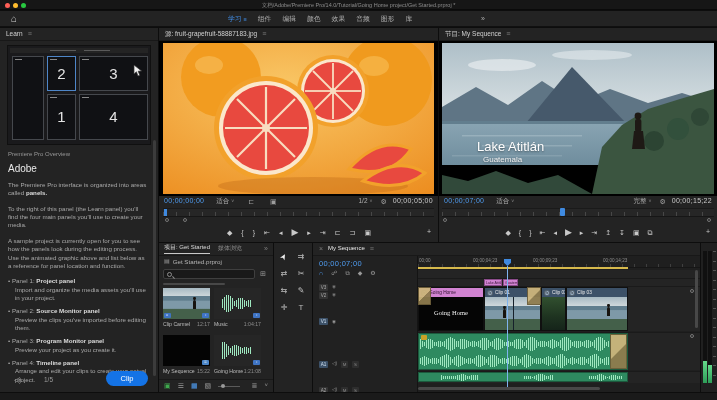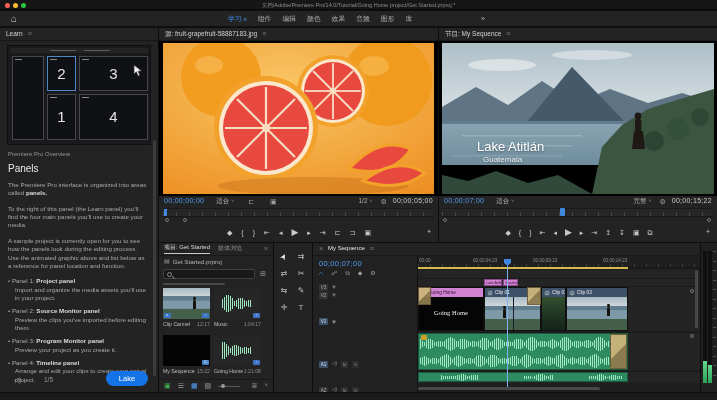--- a/index.html
+++ b/index.html
@@ -116,21 +116,21 @@
         <div class="abs" style="left:2px;top:2px;width:7px;height:1px;background:#888"></div>
         <div style="position:absolute;left:0;right:0;top:13px;text-align:center;font-size:15px;color:#e4e4e4">4</div>
       </div>
       <svg class="abs" style="left:125px;top:18px" width="10" height="13" viewBox="0 0 10 13">
         <path d="M1,1 L1,10 L3.4,7.8 L5,12 L6.8,11.2 L5.2,7.2 L8.6,7 Z" fill="#f2f2f2" stroke="#333" stroke-width=".7"></path>
       </svg>
     </div>
 
     <div class="abs" style="left:8px;top:123px;width:141px">
       <div style="font-size:6px;color:#979797;margin-bottom:4px">Premiere Pro Overview</div>
-      <div style="font-size:10px;color:#e9e9e9;margin-bottom:6px">Panels</div>
+      <div style="font-size:10px;color:#e9e9e9;margin-bottom:6px">Adobe</div>
       <div class="learn-p"><span>The Premiere Pro interface is organized into areas called </span><span class="bullet-name">panels.</span></div>
       <div class="learn-p">To the right of this panel (the Learn panel) you'll find the four main panels you'll use to create your media.</div>
       <div class="learn-p">A sample project is currently open for you to see how the panels look during the editing process. Use the animated graphic above and list below as a reference for panel location and function.</div>
       <div class="learn-p" style="margin-bottom:5px">
         <span>•</span> <span>Panel 1: </span><span class="bullet-name">Project panel</span>
         <div style="padding-left:7px">Import and organize the media assets you'll use in your project.</div>
       </div>
       <div class="learn-p" style="margin-bottom:5px">
         <span>•</span> <span>Panel 2: </span><span class="bullet-name">Source Monitor panel</span>
         <div style="padding-left:7px">Preview the clips you've imported before editing them.</div>
@@ -140,21 +140,21 @@
         <div style="padding-left:7px">Preview your project as you create it.</div>
       </div>
       <div class="learn-p" style="margin-bottom:5px">
         <span>•</span> <span>Panel 4: </span><span class="bullet-name">Timeline panel</span>
         <div style="padding-left:7px">Arrange and edit your clips to create your actual project.</div>
       </div>
     </div>
 
     <span class="abs" style="left:14px;top:348px;font-size:6.5px;color:#9a9a9a">◁)</span>
     <span class="abs" style="left:44px;top:348px;font-size:6.5px;color:#9a9a9a">1/5</span>
-    <div class="abs" style="left:106px;top:343px;width:42px;height:15px;background:#1473e6;border-radius:8px;color:#fff;font-size:7.5px;display:flex;align-items:center;justify-content:center">Lake</div>
+    <div class="abs" style="left:106px;top:343px;width:42px;height:15px;background:#1473e6;border-radius:8px;color:#fff;font-size:7.5px;display:flex;align-items:center;justify-content:center">Clip</div>
     <div class="scrollthumb" style="left:153px;top:112px;width:3px;height:236px;background:#3c3c3c"></div>
   </div>
 
   <div class="panel" style="left:159px;top:28px;width:279px;height:214px">
     <div class="phead">
       <span style="color:#d2d2d2">源: fruit-grapefruit-58887183.jpg</span>
       <span class="menuicon">≡</span>
     </div>
     <div class="abs" style="left:0;top:13px;width:279px;height:155px;background:#000">
       <svg style="position:absolute;left:4px;top:2px" width="271" height="151" viewBox="0 0 271 151">

